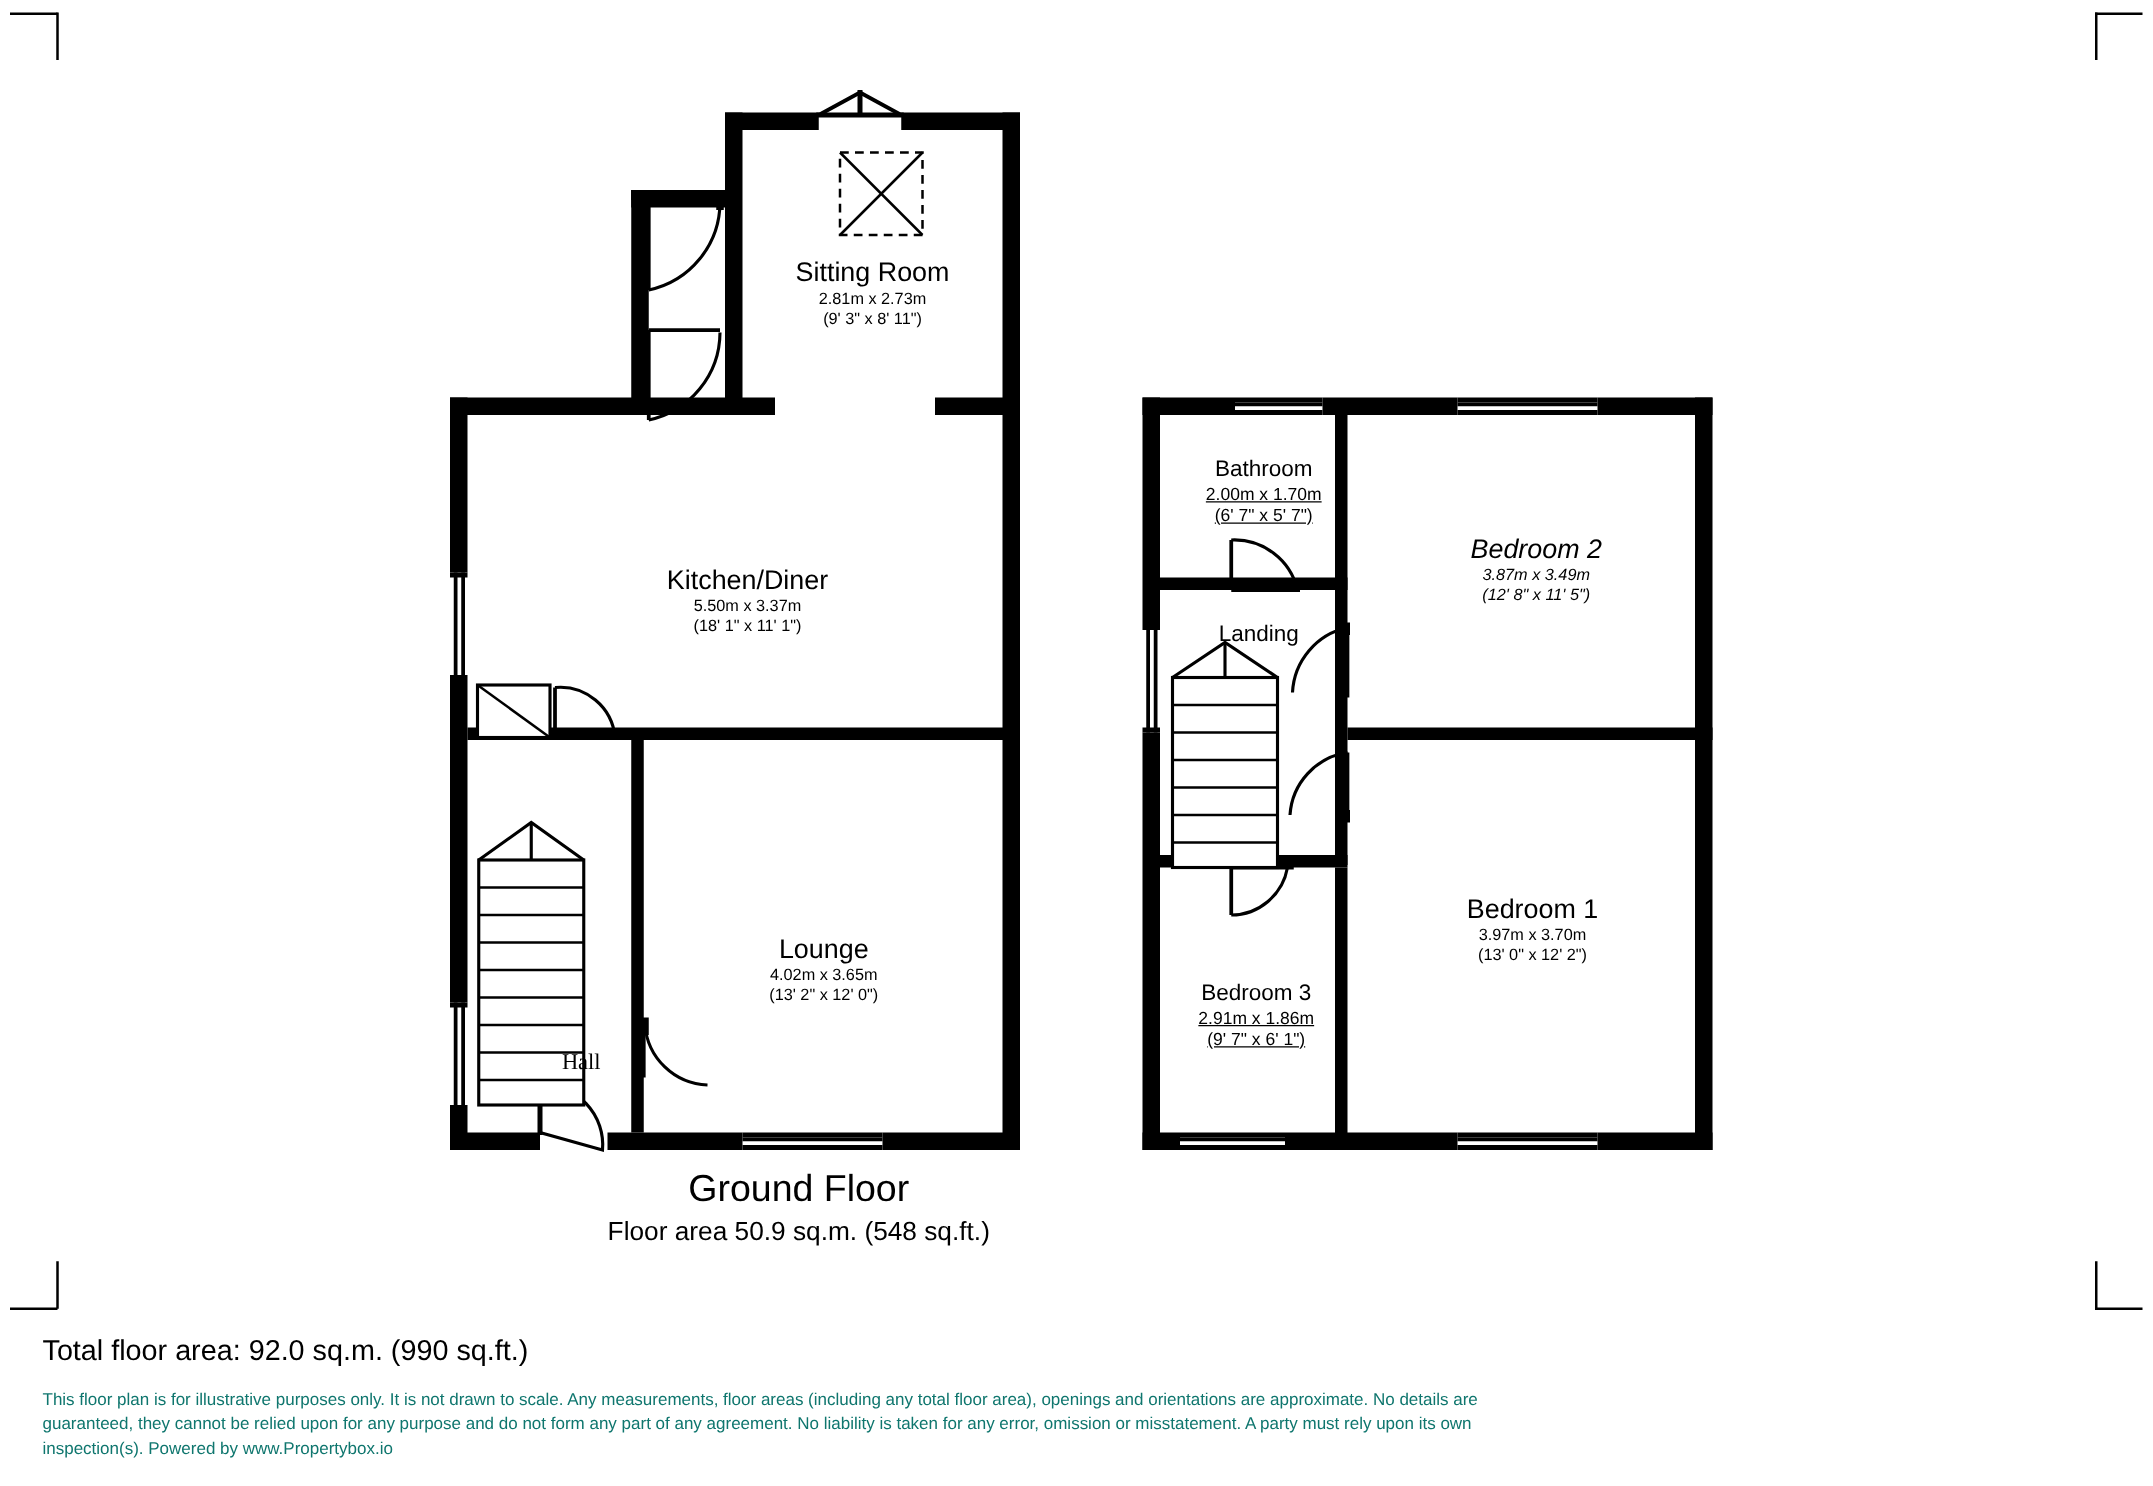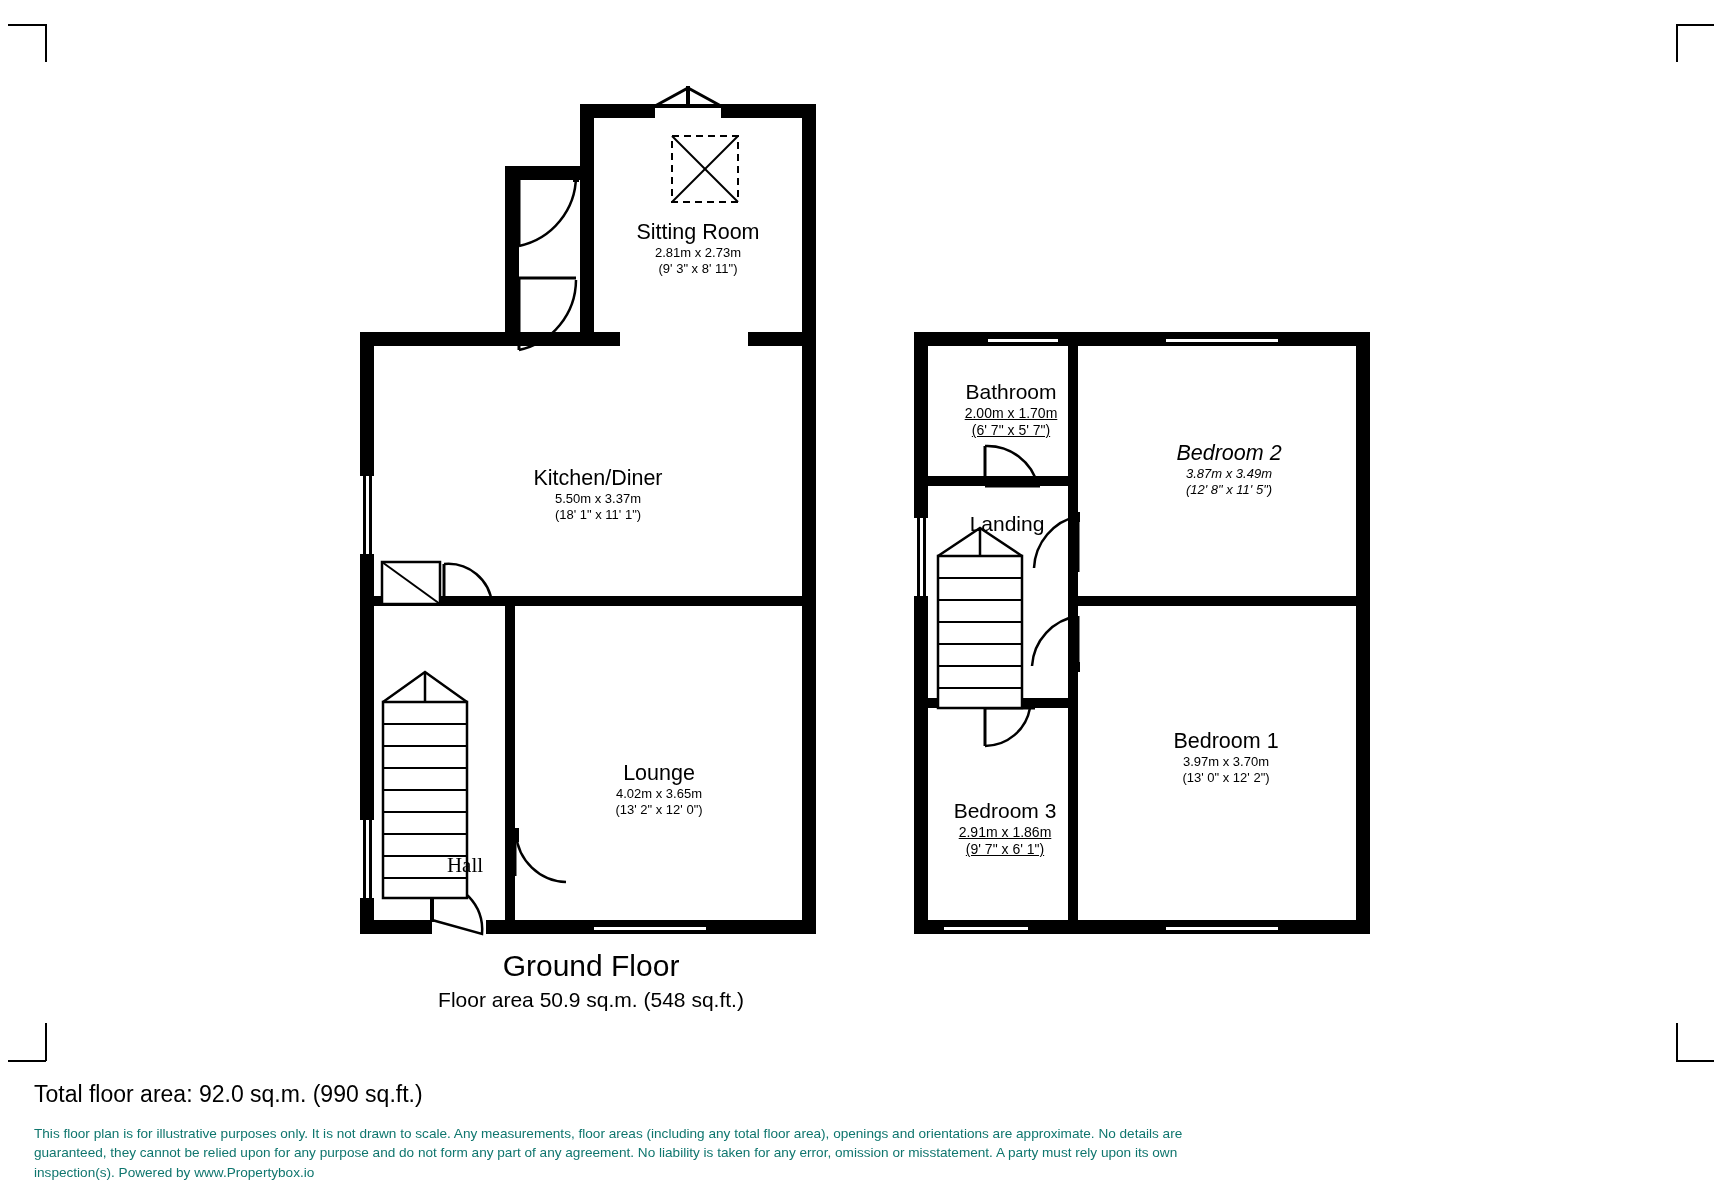--- a/index.html
+++ b/index.html
@@ -10,21 +10,21 @@
   body {
     width: 1722px;
     height: 1189px;
     font-family: "Liberation Sans", sans-serif;
     color: #000000;
     position: relative;
     overflow: hidden;
   }
   .page {
     position: absolute;
-    left: 0; top: 16px;
+    left: 0; top: 2px;
     width: 1722px;
     height: 1026px;
   }
   
   .crop {
     position: absolute;
     background: #000;
   }
   .crop.h { height: 2px; width: 38px; }
   .crop.v { width: 2px; height: 38px; }
@@ -39,35 +39,36 @@
     position: absolute;
     text-align: center;
     white-space: nowrap;
     line-height: 1.22;
     transform: translateX(-50%);
   }
   .lbl .name {
     font-size: 21.5px;
   }
   .lbl .name.sm {
-    font-size: 21px;
+    font-size: 18px;
   }
   .lbl .dim {
     font-size: 13px;
   }
   .lbl .dim.sm {
     font-size: 14px;
     text-decoration: underline;
   }
 
   .floor-title {
     position: absolute;
     text-align: center;
     transform: translateX(-50%);
     white-space: nowrap;
+    margin-left: 48px;
   }
   .floor-title .ft-name {
     font-size: 30px;
     line-height: 1.2;
   }
   .floor-title .ft-area {
     font-size: 21px;
     line-height: 1.5;
   }
 

